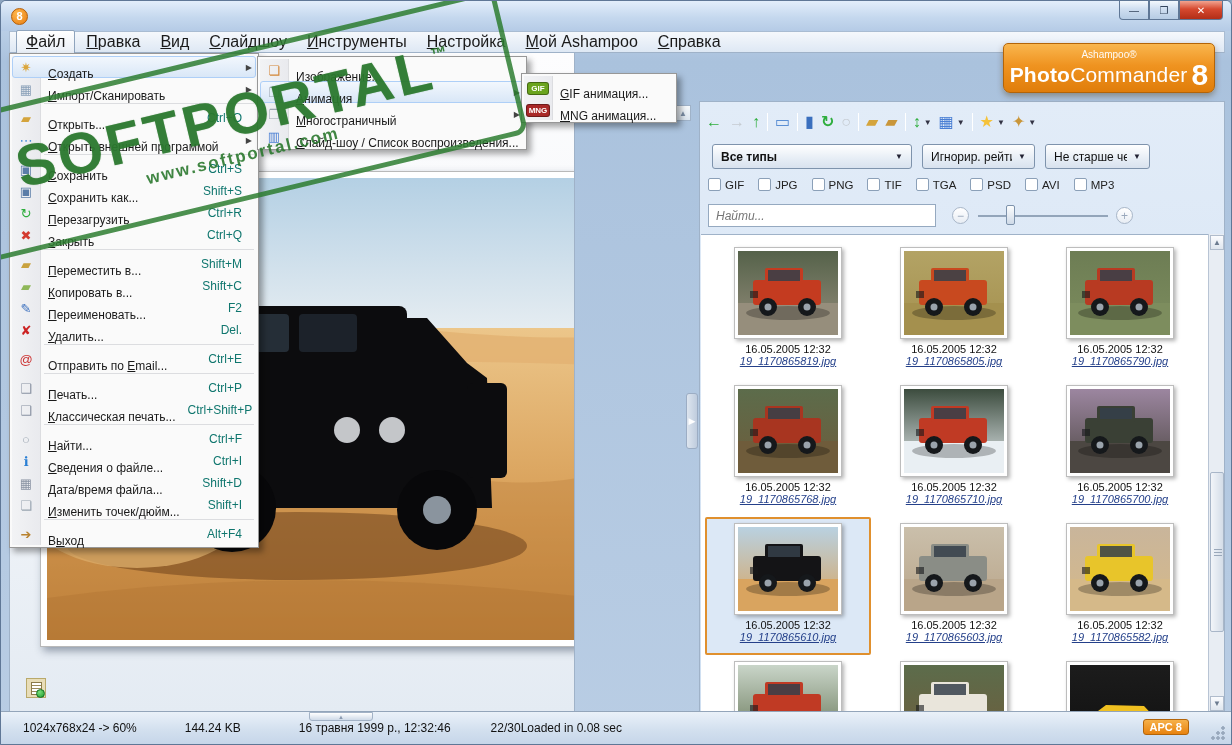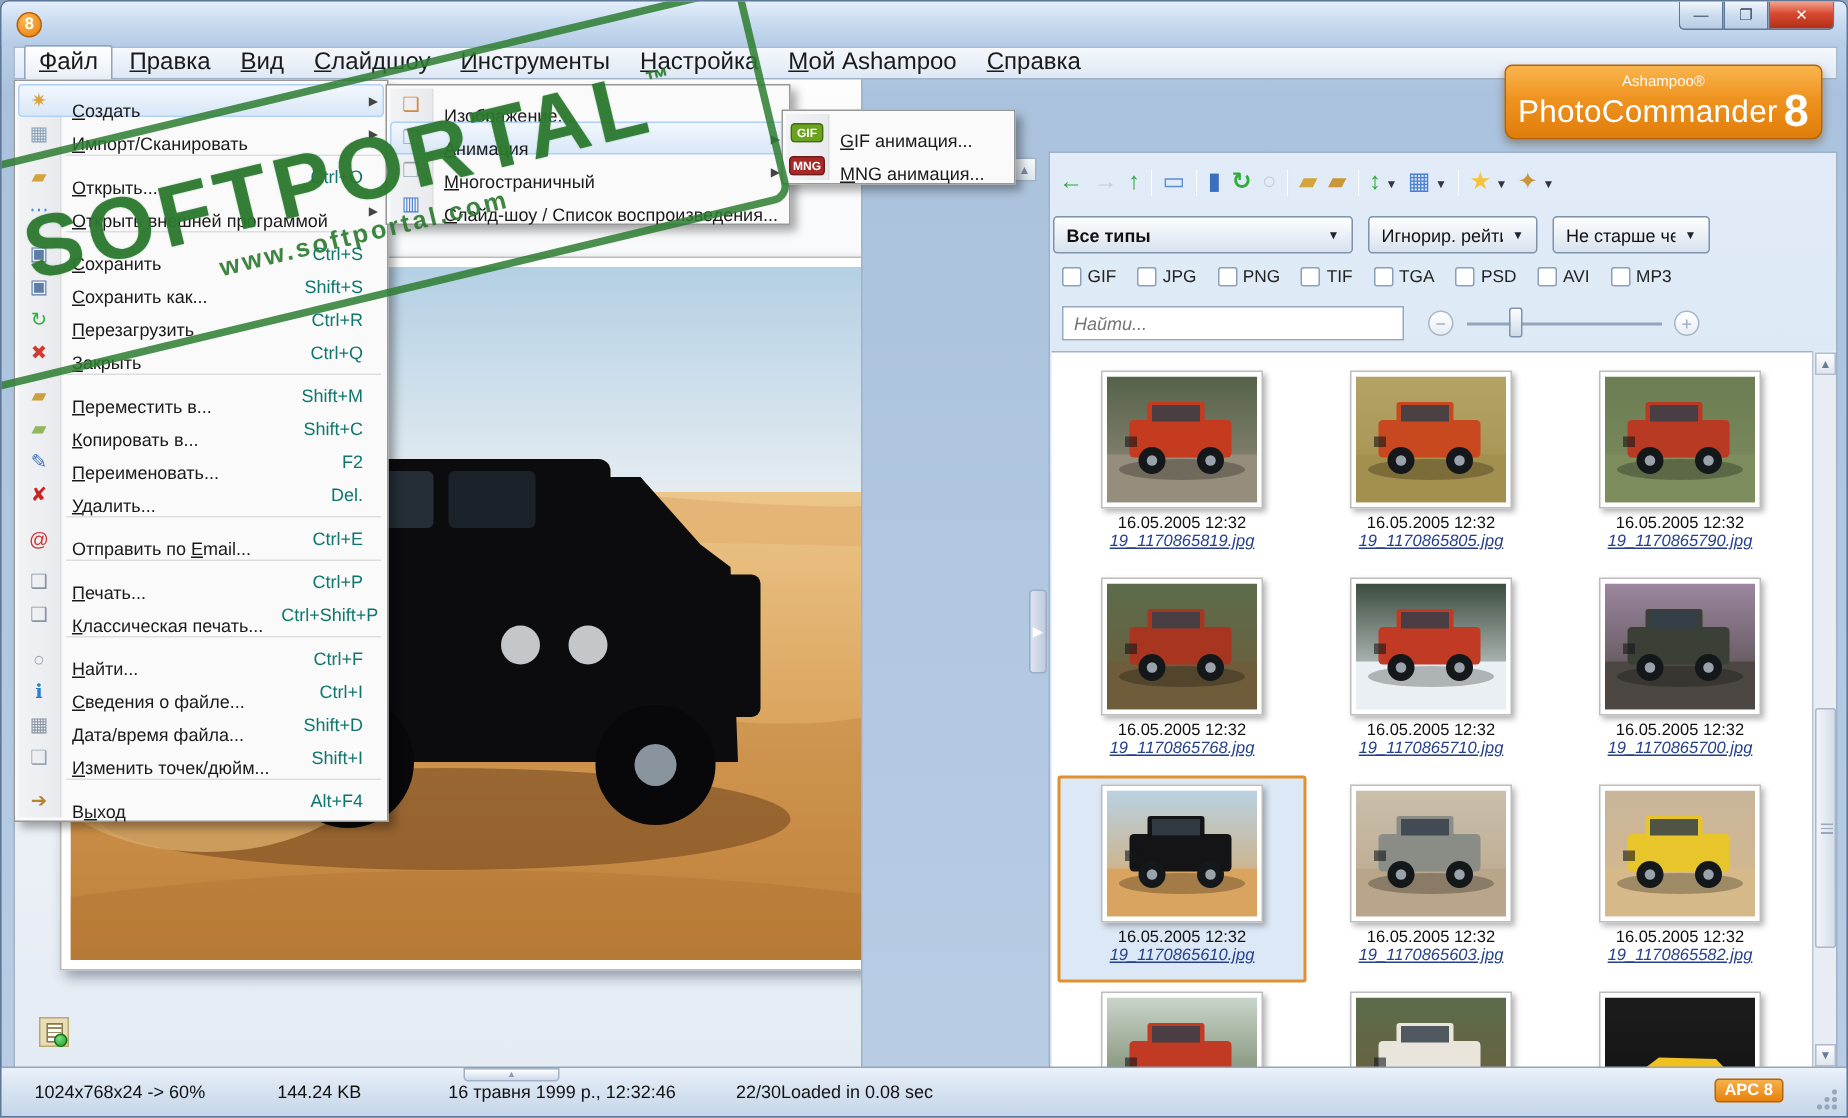--- a/index.html
+++ b/index.html
@@ -68,21 +68,21 @@
 
   
   .browser { position:absolute; left:698px; top:100px; width:526px; height:612px;
     background:linear-gradient(#e2ecf8,#cfdff1); border:1px solid #9fb2c8; }
   .btoolbar { position:absolute; left:6px; top:8px; height:24px; display:flex;
     align-items:center; gap:7px; }
   .tico { font-size:16px; font-weight:bold; line-height:1; }
   .tico.dis { opacity:.45; filter:grayscale(1); }
   .tsep { width:1px; height:18px; background:#a8b8cc; border-right:1px solid #fff; }
   .tcaret { font-size:8px; color:#334; margin-left:-4px; }
-  .drops { position:absolute; left:2px; top:42px; display:flex; gap:10px; }
+  .drops { position:absolute; left:12px; top:42px; display:flex; gap:10px; }
   .drop { height:25px; background:linear-gradient(#ffffff,#e6edf5 60%,#d8e2ee);
     border:1px solid #7e93ac; border-radius:3px; display:flex; align-items:center;
     padding:0 8px; font-size:12px; color:#111; justify-content:space-between; }
   .drop .txt { overflow:hidden; white-space:nowrap; }
   .drop .car { font-size:8px; color:#223; margin-left:6px; }
   .d1 { width:200px; font-weight:bold; }
   .d2 { width:113px; } .d3 { width:105px; }
   .formats { position:absolute; left:8px; top:76px; display:flex; gap:14px; align-items:center; }
   .fmt { display:flex; align-items:center; gap:4px; font-size:11.5px; color:#222; }
   .cb { width:13px; height:13px; background:#fff; border:1px solid #8ba0b8; border-radius:2px; }
@@ -141,21 +141,21 @@
      radial-gradient(circle at 7px 12px,#98a8bc 1.5px,transparent 2px),
      radial-gradient(circle at 2px 12px,#98a8bc 1.5px,transparent 2px); }
 
   
   .brand { position:absolute; right:16px; top:42px; width:212px; height:50px;
     background:linear-gradient(#f9b64e,#ef9320 45%,#e07d0a);
     border:1px solid #b36408; border-radius:5px 5px 7px 7px;
     box-shadow:0 3px 6px rgba(80,50,0,.4); color:#fff; text-align:center; z-index:10; }
   .brand .small { font-size:10px; margin-top:5px; opacity:.95; }
   .brand .big { font-size:21px; letter-spacing:.2px; margin-top:-2px; }
-  .brand .big b { font-weight:normal;text-align:right; }
+  .brand .big b { font-weight:bold;text-align:right; }
   .brand .num { font-size:30px; font-weight:bold; vertical-align:-3px; margin-left:4px; }
 
   
   .menu { position:absolute; background:#fafafa; border:1px solid #979797;
     box-shadow:4px 4px 6px rgba(0,0,0,.35); padding:2px; z-index:50; }
   .menu::before { content:""; position:absolute; left:2px; top:2px; bottom:2px; width:28px;
     background:linear-gradient(90deg,#f2f3f5,#e9eaee); border-right:1px solid #dcdde0; }
   .filemenu { left:8px; top:52px; width:250px; }
   .createmenu { left:256px; top:55px; width:270px; z-index:51; }
   .animmenu { left:520px; top:72px; width:156px; z-index:52; }

